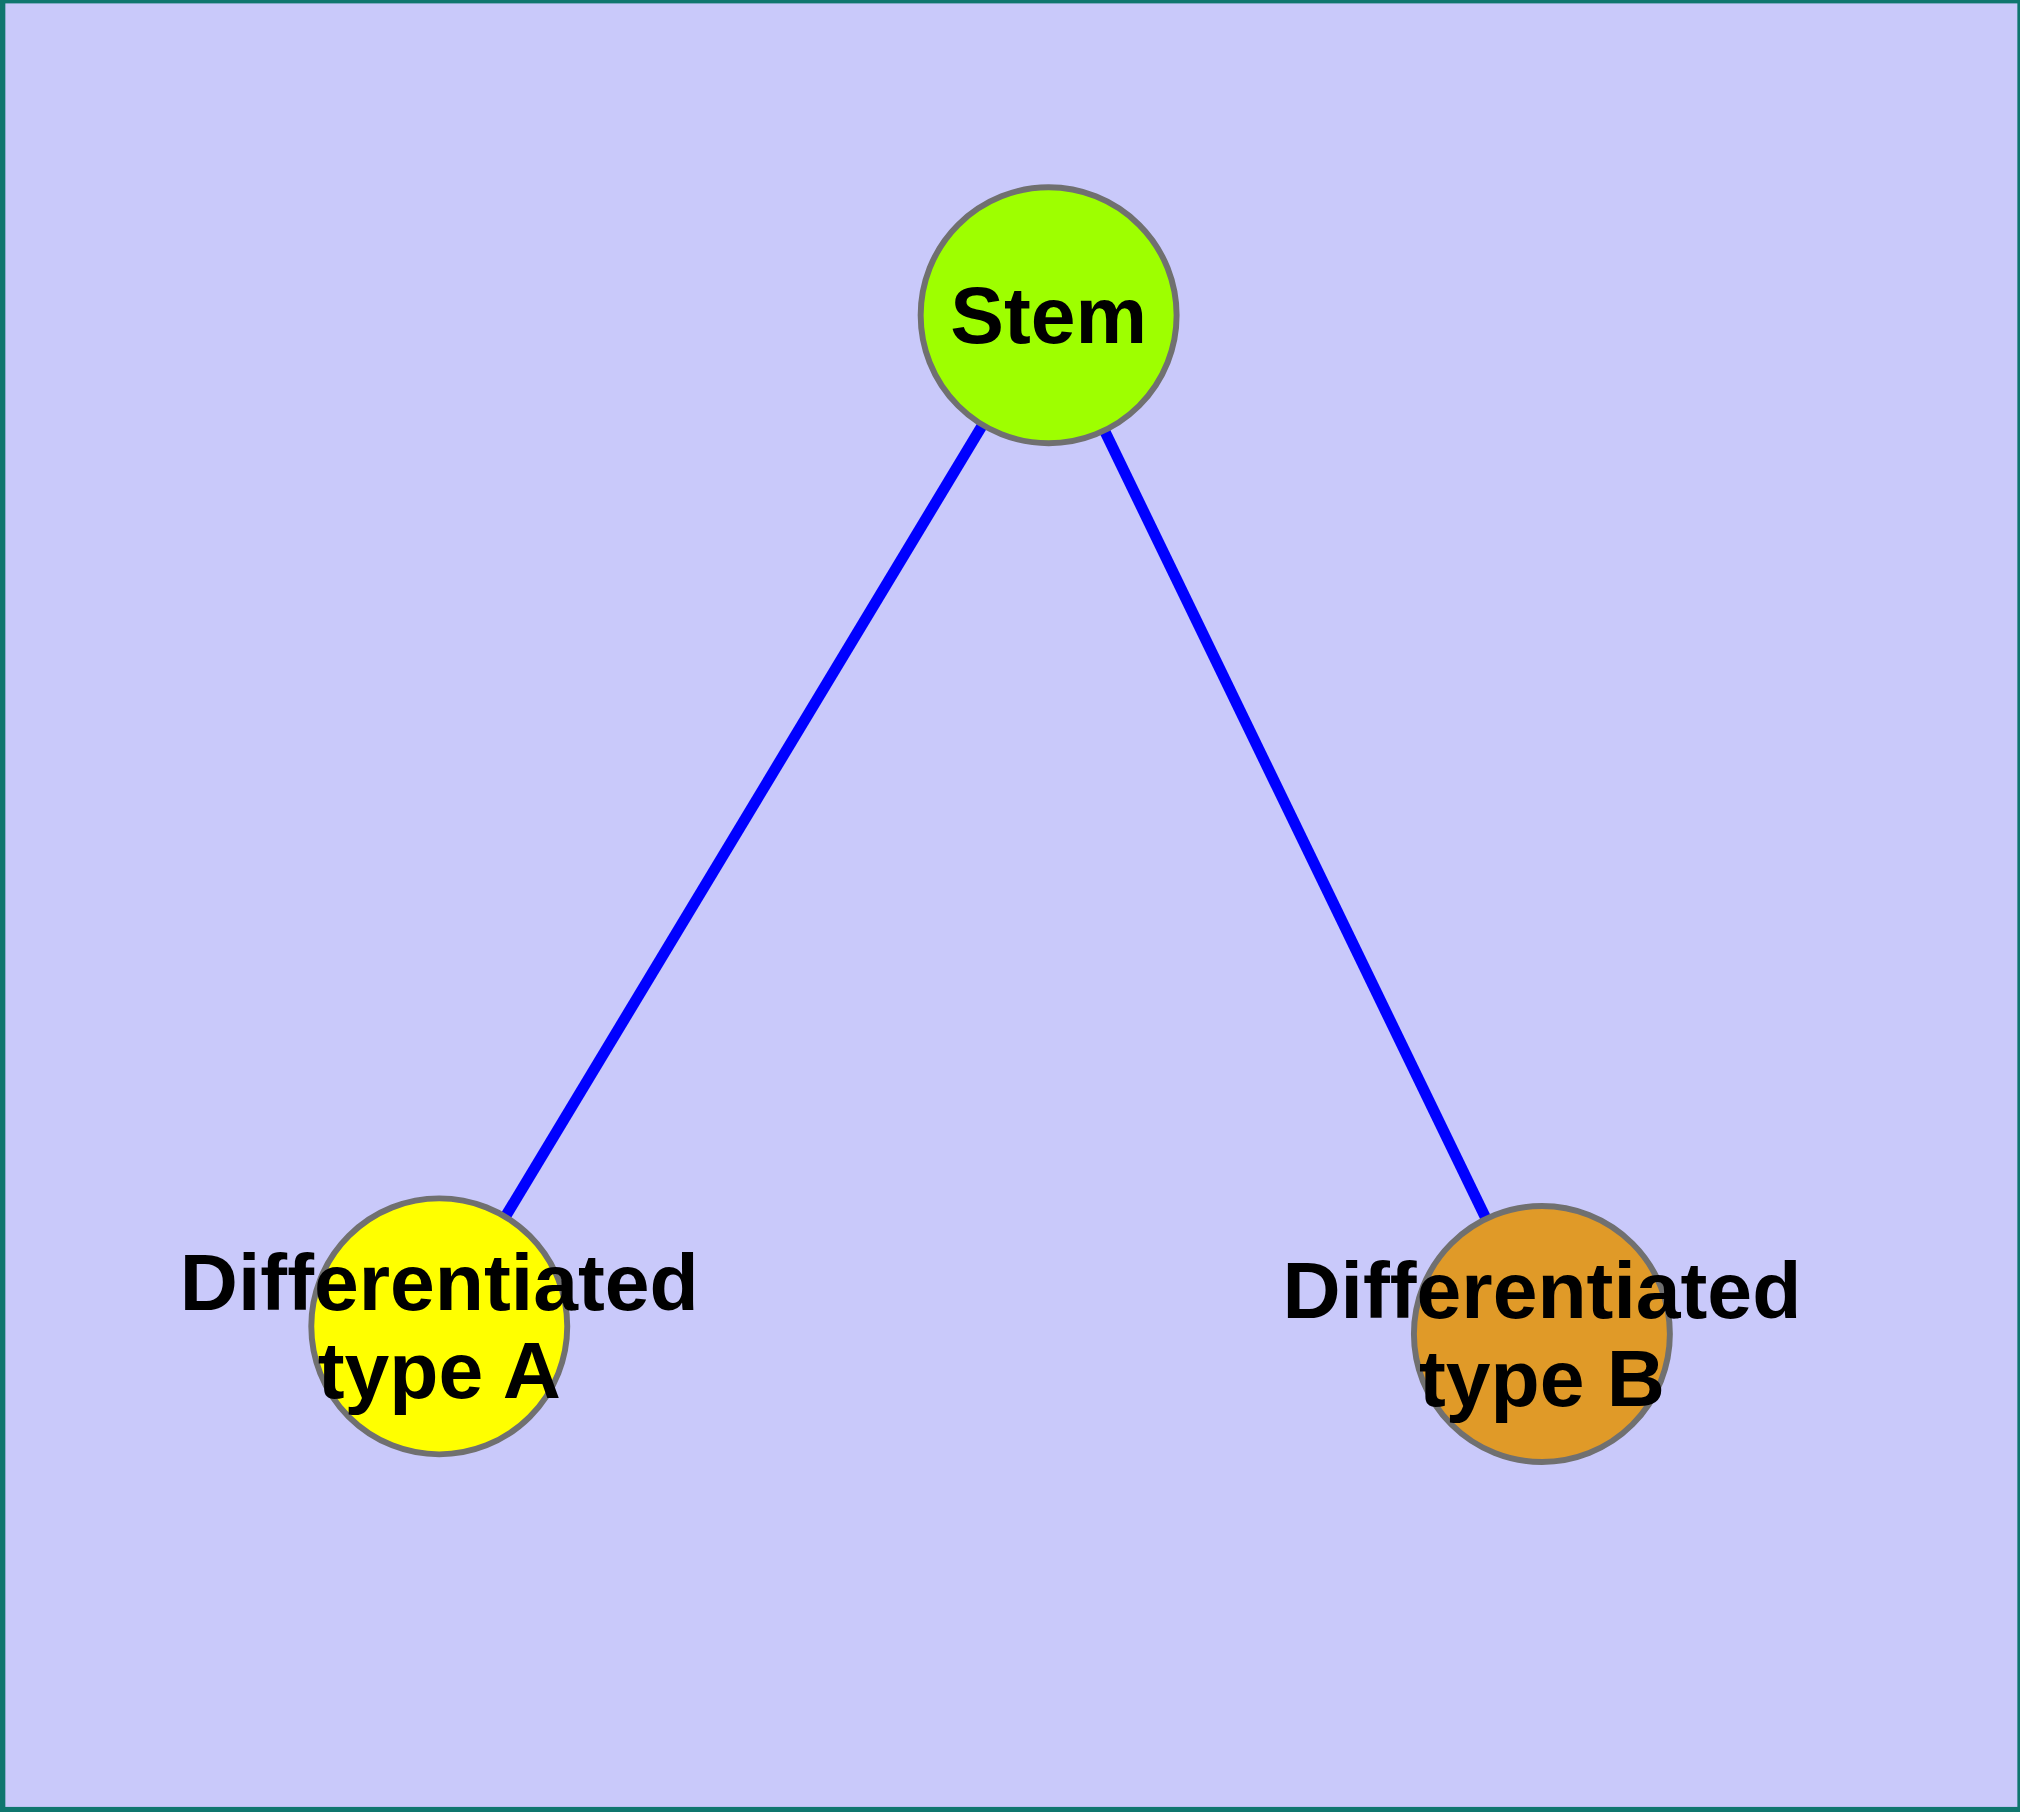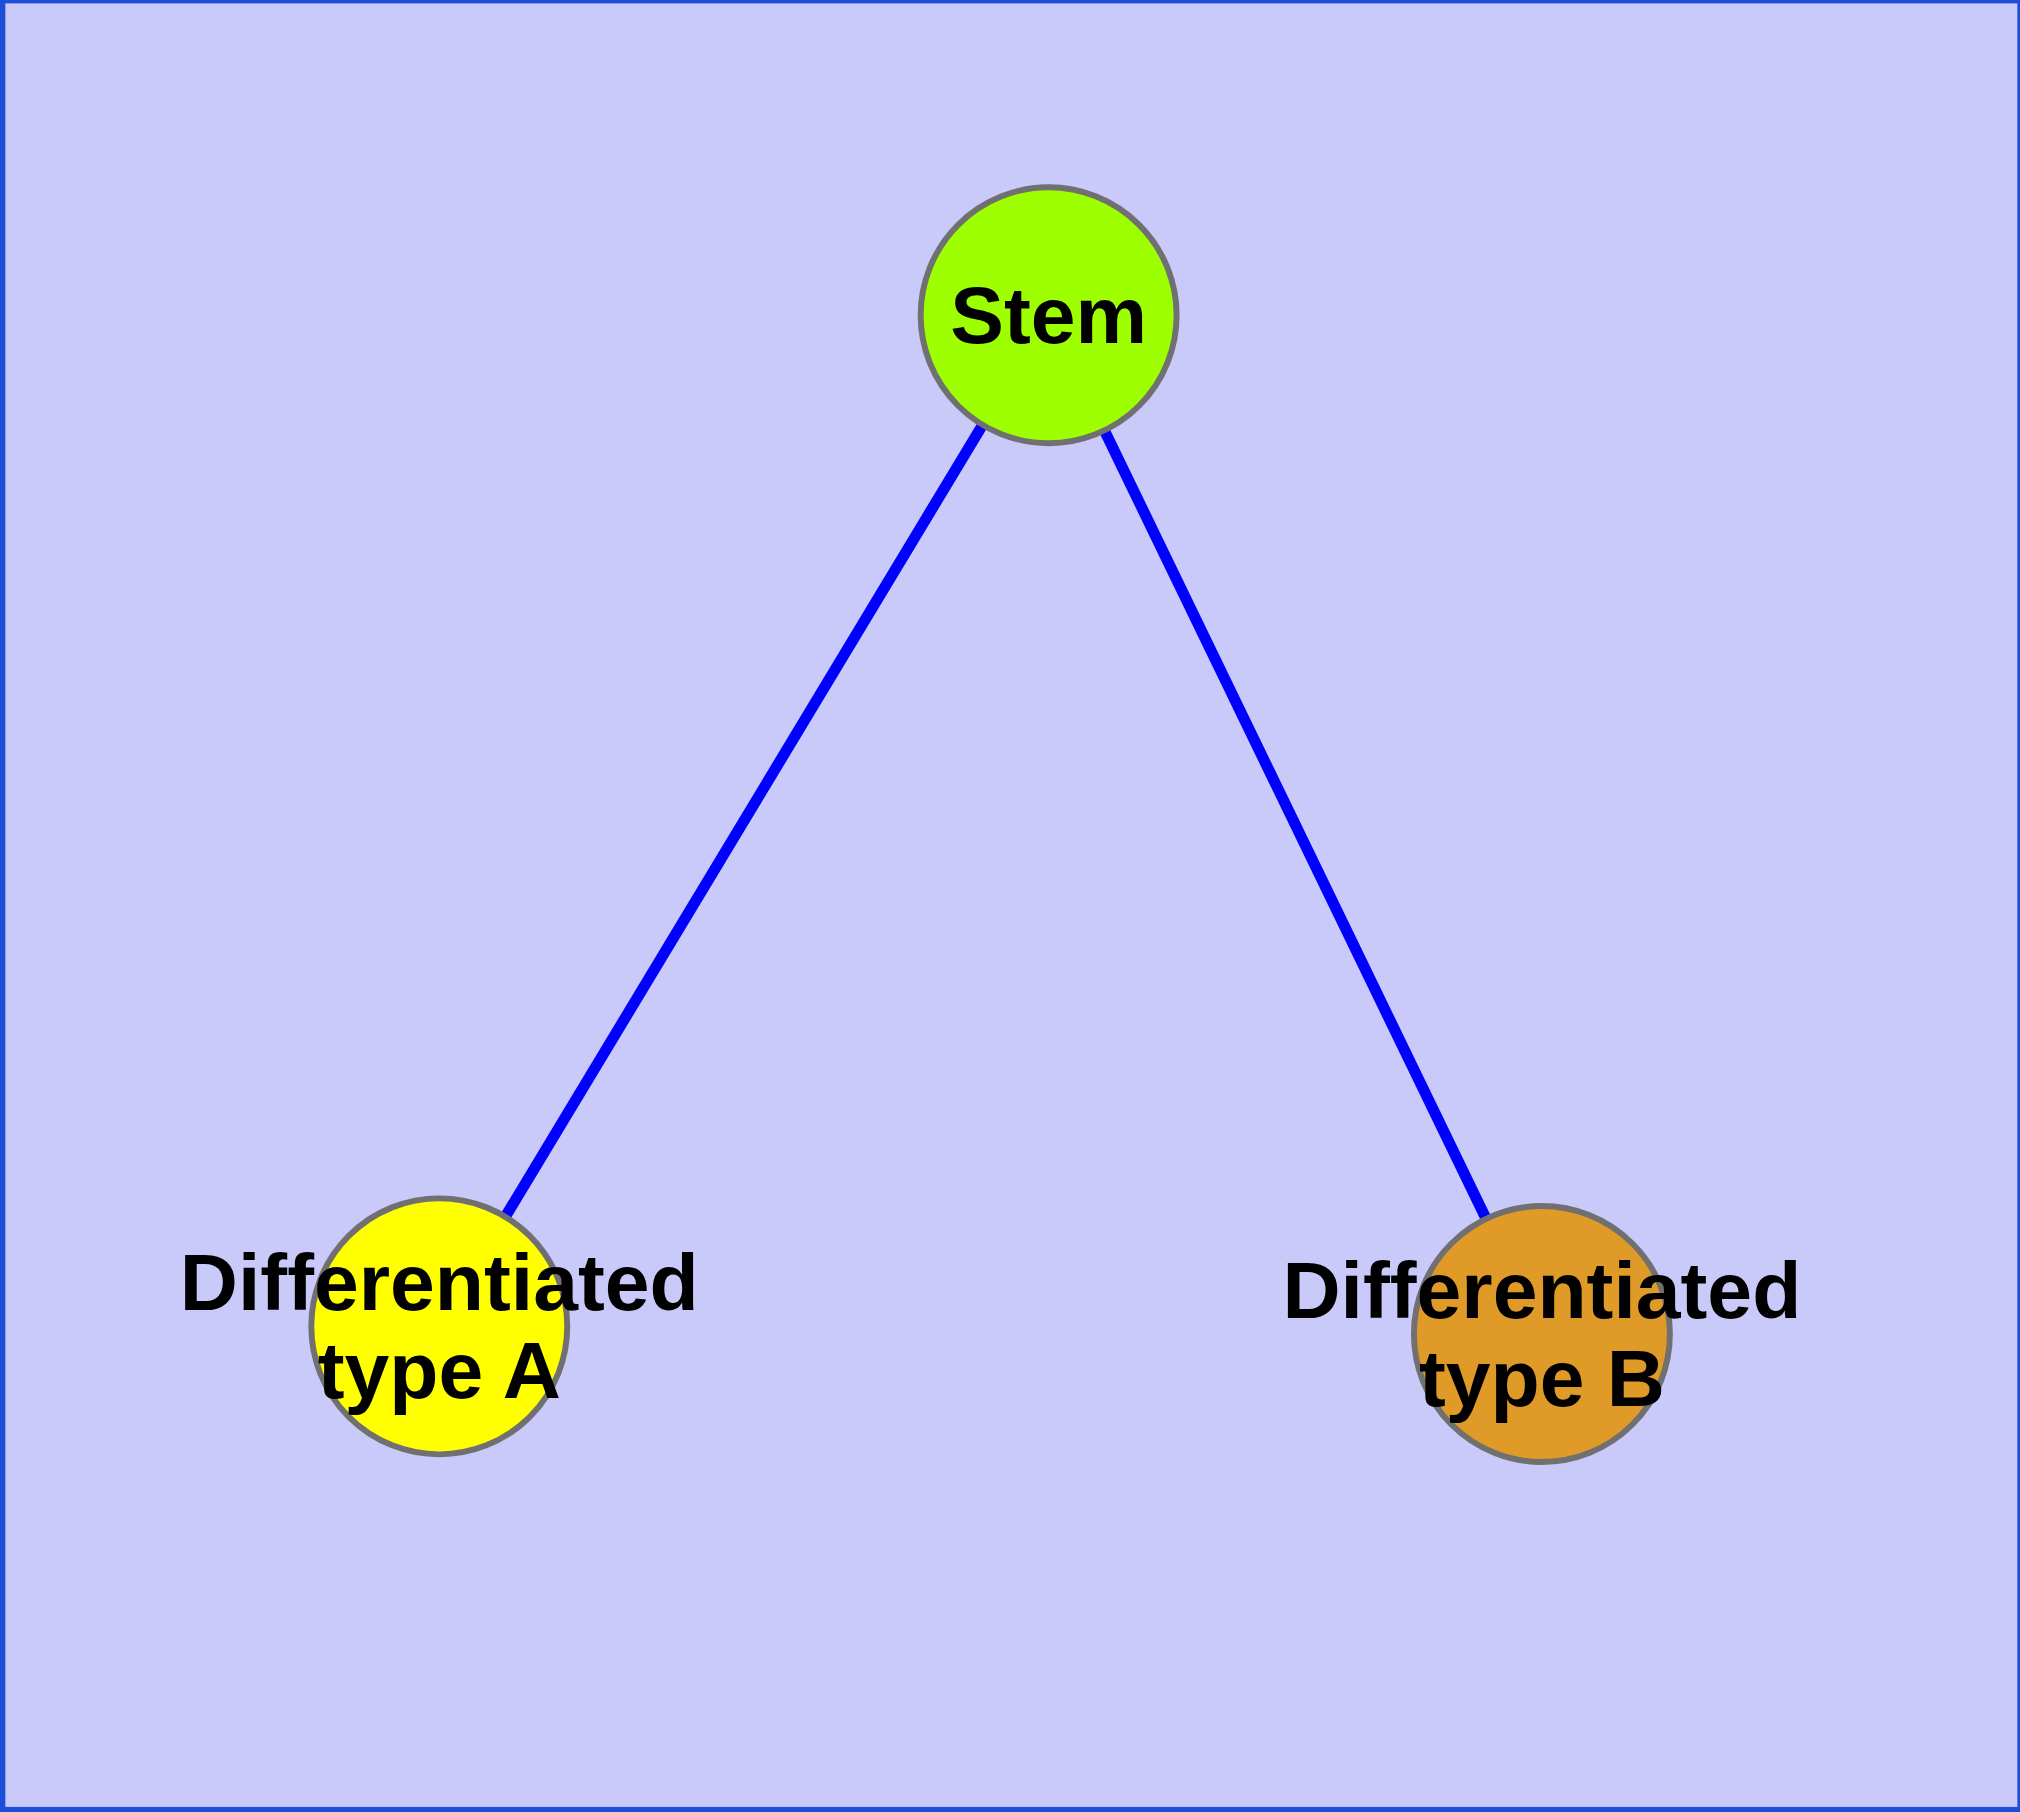--- a/index.html
+++ b/index.html
@@ -29,21 +29,21 @@
   }
   .node-label-text {
     font-family: "Liberation Sans", sans-serif;
     font-weight: bold;
     fill: #000000;
   }
 </style>
 </head>
 <body style="background: rgb(255, 255, 255);">
 
-<div id="diagram-root" style="background: #1d4ed8; text-decoration: underline;">
+<div id="diagram-root" style="background: #0f766e; text-decoration: underline;">
   <svg id="graph-canvas" viewBox="0 0 2384 2138" width="2021" height="1812" xmlns="http://www.w3.org/2000/svg">
 
     <rect id="panel-bg" x="6" y="4" width="2374" height="2128" fill="#c9c9fa"></rect>
 
     <g id="edges-layer">
         <line x1="1161.120955085606" y1="497.90222612360503" x2="593.879044914394" y2="1439.097773876395" stroke="#0000ff" stroke-width="13" stroke-linecap="butt"></line>
         <line x1="1301.0619794055667" y1="504.30669973452115" x2="1754.9380205944333" y2="1441.693300265479" stroke="#0000ff" stroke-width="13" stroke-linecap="butt"></line>
       </g>
     <g id="nodes-layer">
         <circle cx="1237" cy="372" r="151" fill="#9eff00" stroke="#707070" stroke-width="7"></circle>

